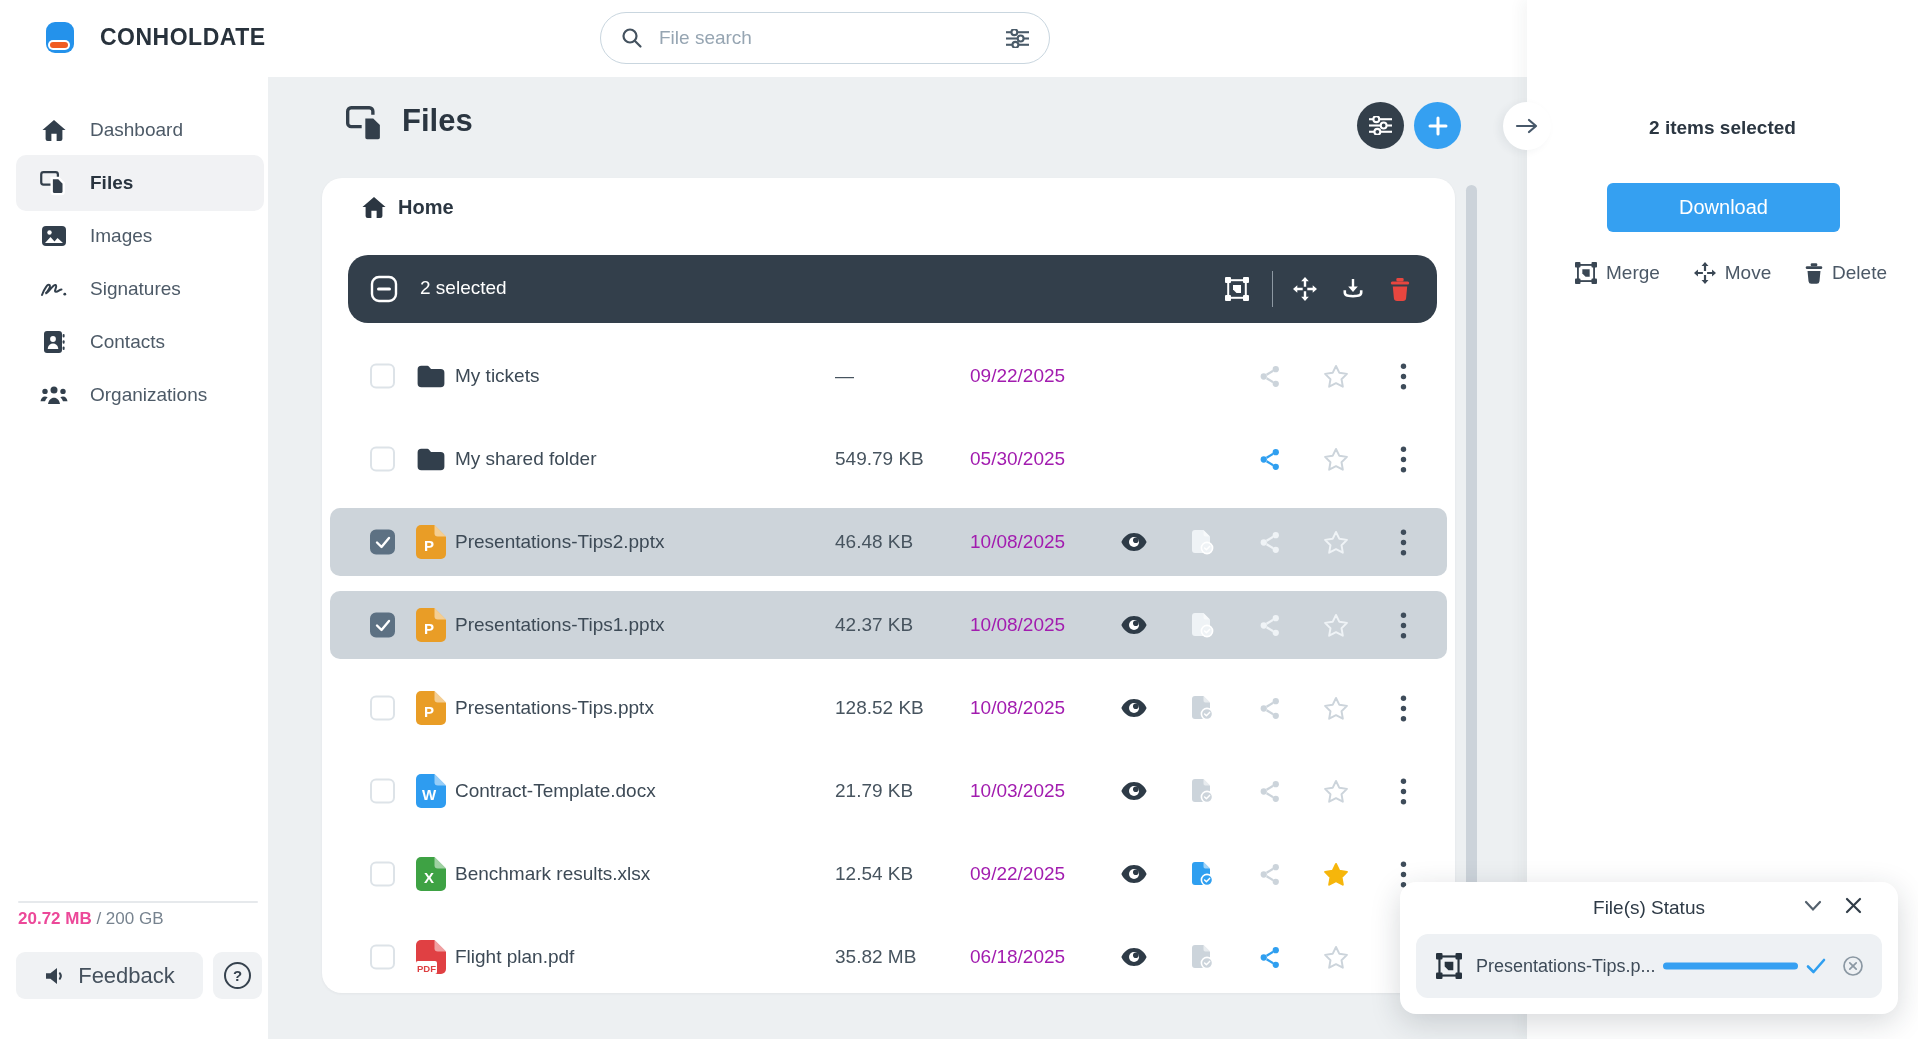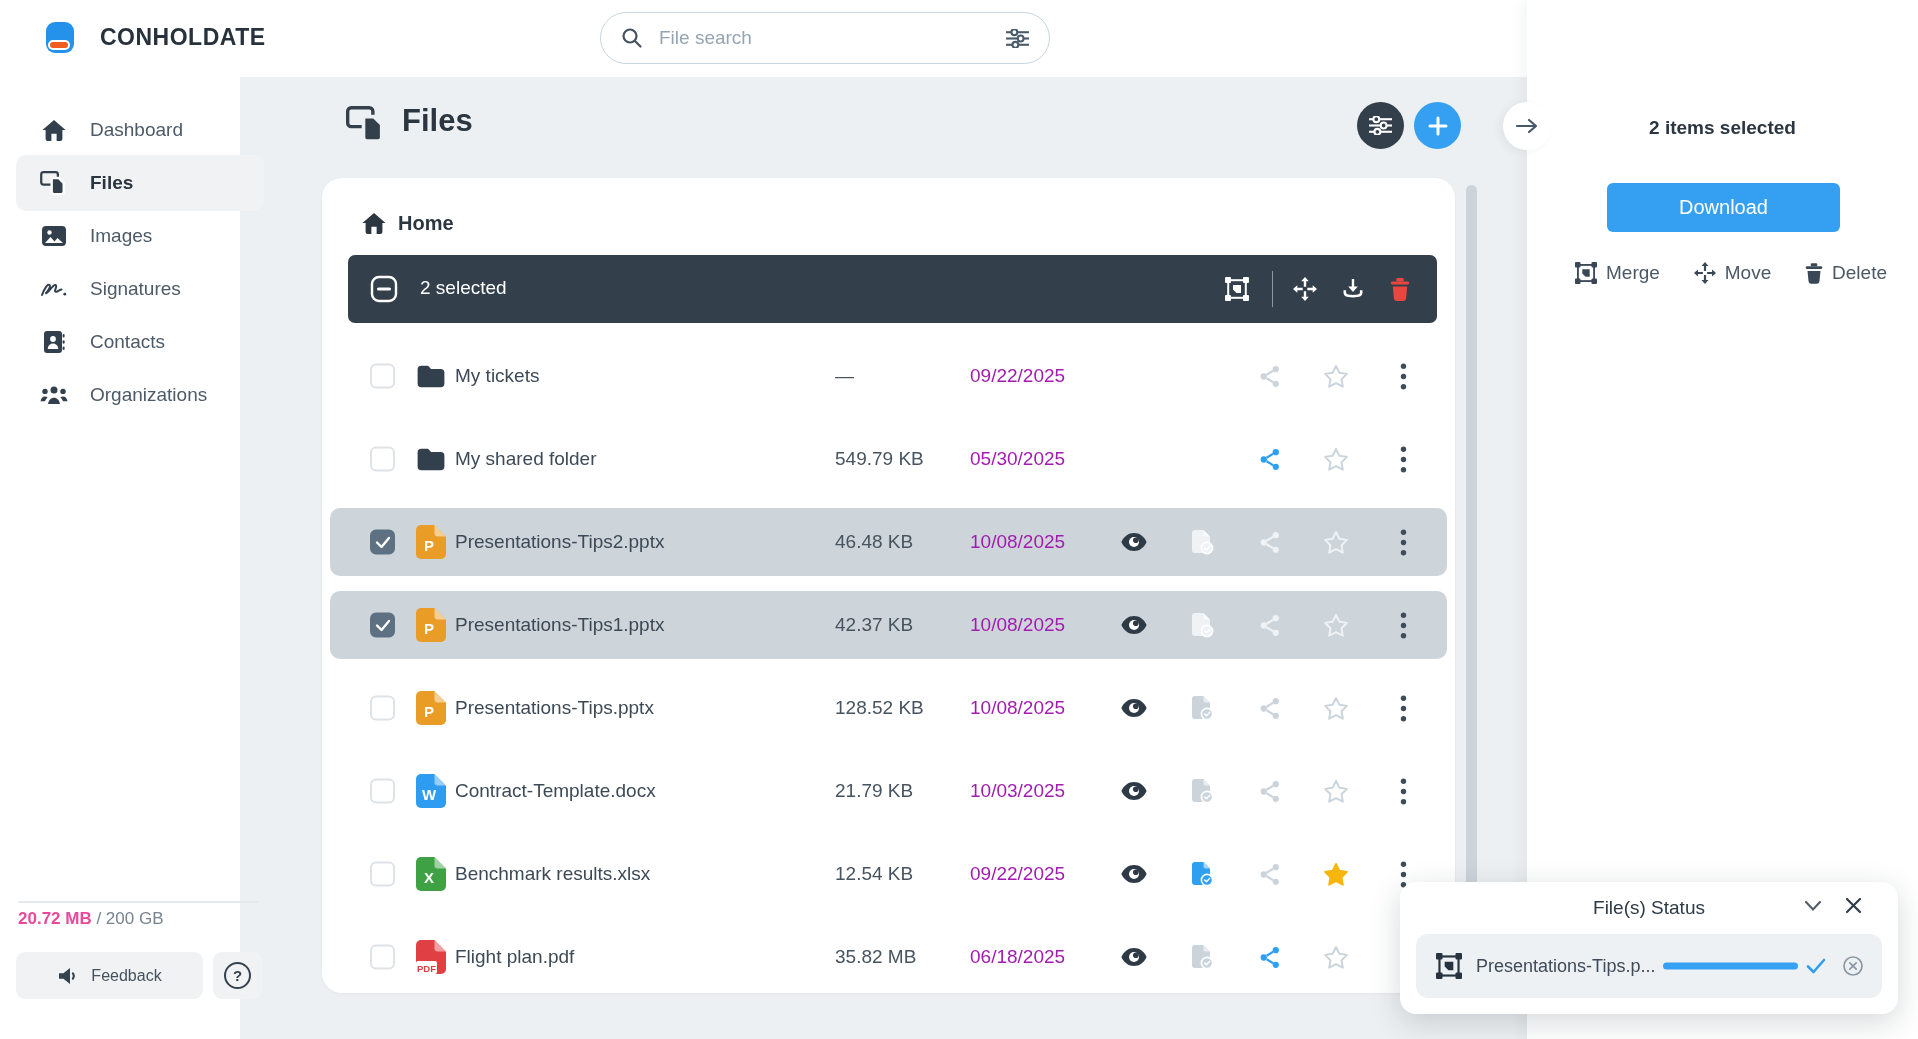--- a/index.html
+++ b/index.html
@@ -12,44 +12,44 @@
   .logo-badge .white-band{position:absolute;left:2px;top:18px;width:22px;height:10px;background:#fff;border-radius:5px;}
   .logo-badge .orange-pill{position:absolute;left:4px;top:20px;width:18px;height:6px;background:#f05c22;border-radius:3px;}
   .logo-text{font-size:23px;font-weight:bold;letter-spacing:.5px;color:#28323c;}
   .search-pill{position:absolute;left:600px;top:12px;width:450px;height:52px;border:1.5px solid #c9d6df;border-radius:27px;background:#fff;display:flex;align-items:center;padding:0 20px;box-sizing:border-box;}
   .search-pill input{flex:1;border:none;outline:none;font-size:19px;color:#3f4c59;margin-left:14px;font-family:inherit;background:transparent;}
   .search-pill input::placeholder{color:#96a5b2;}
   .user-email{position:absolute;right:62px;top:28px;font-size:17px;color:#3f4c59;}
   .avatar{position:absolute;right:10px;top:21px;width:34px;height:34px;}
 
   
-  .sidebar{position:absolute;left:0;top:77px;width:240px;bottom:0;background:#fff;z-index:4;}
+  .sidebar{position:absolute;left:0;top:77px;width:268px;bottom:0;background:#fff;z-index:4;}
   .nav-item{position:absolute;left:16px;width:248px;height:56px;border-radius:10px;display:flex;align-items:center;gap:22px;padding-left:24px;box-sizing:border-box;cursor:pointer;color:#4d5a67;font-size:19px;}
   .nav-item.active{background:#f1f2f4;color:#29343f;font-weight:bold;}
   .nav-item .nicon{width:28px;display:flex;justify-content:center;}
   .side-divider{position:absolute;left:18px;top:824px;width:240px;height:2px;background:#e6e9ec;border-radius:1px;}
   .storage{position:absolute;left:18px;top:832px;font-size:17px;color:#77838f;}
   .storage b{color:#ec4899;}
-  .feedback-btn{position:absolute;left:16px;top:875px;width:187px;height:47px;background:#f0f2f4;border-radius:9px;display:flex;align-items:center;justify-content:center;gap:12px;font-size:16px;color:#45515d;cursor:pointer;}
+  .feedback-btn{position:absolute;left:16px;top:875px;width:187px;height:47px;background:#f0f2f4;border-radius:9px;display:flex;align-items:center;justify-content:center;gap:12px;font-size:22px;color:#45515d;cursor:pointer;}
   .help-btn{position:absolute;left:213px;top:875px;width:49px;height:47px;background:#f0f2f4;border-radius:9px;display:flex;align-items:center;justify-content:center;cursor:pointer;}
   .help-circle{width:27px;height:27px;border:2.2px solid #36424e;border-radius:50%;display:flex;align-items:center;justify-content:center;font-size:15px;font-weight:bold;color:#36424e;box-sizing:border-box;}
 
   
   .main{position:absolute;left:280px;top:77px;width:1247px;bottom:0;background:#edf0f2;}
   .main-head-icon{position:absolute;left:66px;top:29px;}
   .main-title{position:absolute;left:122px;top:26px;font-size:31px;font-weight:bold;color:#2b3641;}
   .circle-btn{position:absolute;top:25px;width:47px;height:47px;border-radius:50%;display:flex;align-items:center;justify-content:center;cursor:pointer;}
   .filter-btn{left:1077px;background:#333f4a;}
   .add-btn{left:1134px;background:#35a0f1;}
 
   .card{position:absolute;left:42px;top:101px;width:1133px;height:815px;background:#fff;border-radius:20px;box-shadow:0 1px 3px rgba(30,40,50,.05);}
-  .breadcrumb{position:absolute;left:40px;top:34px;display:flex;align-items:center;gap:12px;cursor:pointer;}
+  .breadcrumb{position:absolute;left:40px;top:18px;display:flex;align-items:center;gap:12px;cursor:pointer;}
   .breadcrumb span{font-size:20px;font-weight:bold;color:#2b3641;}
 
-  .sel-toolbar{position:absolute;left:26px;top:77px;width:1089px;height:68px;background:#333f4b;border-radius:7px;}
+  .sel-toolbar{position:absolute;left:26px;top:77px;width:1089px;height:68px;background:#333f4b;border-radius:20px;}
   .sel-toolbar .selall{position:absolute;left:22px;top:20px;cursor:pointer;}
   .sel-toolbar .sel-text{position:absolute;left:72px;top:22px;color:#fff;font-size:19px;}
   .tb-icon{position:absolute;top:50%;transform:translateY(-50%);width:28px;height:28px;display:flex;align-items:center;justify-content:center;color:#fff;cursor:pointer;}
   .tb-divider{position:absolute;left:924px;top:16px;width:1px;height:36px;background:#8d98a2;}
 
   
   .rows{position:absolute;left:0;top:0;width:100%;height:100%;}
   .row{position:absolute;left:8px;width:1117px;height:68px;border-radius:10px;cursor:pointer;}
   .row.selected{background:#cdd4da;}
   .row>*{position:absolute;top:50%;transform:translateY(-50%);}

